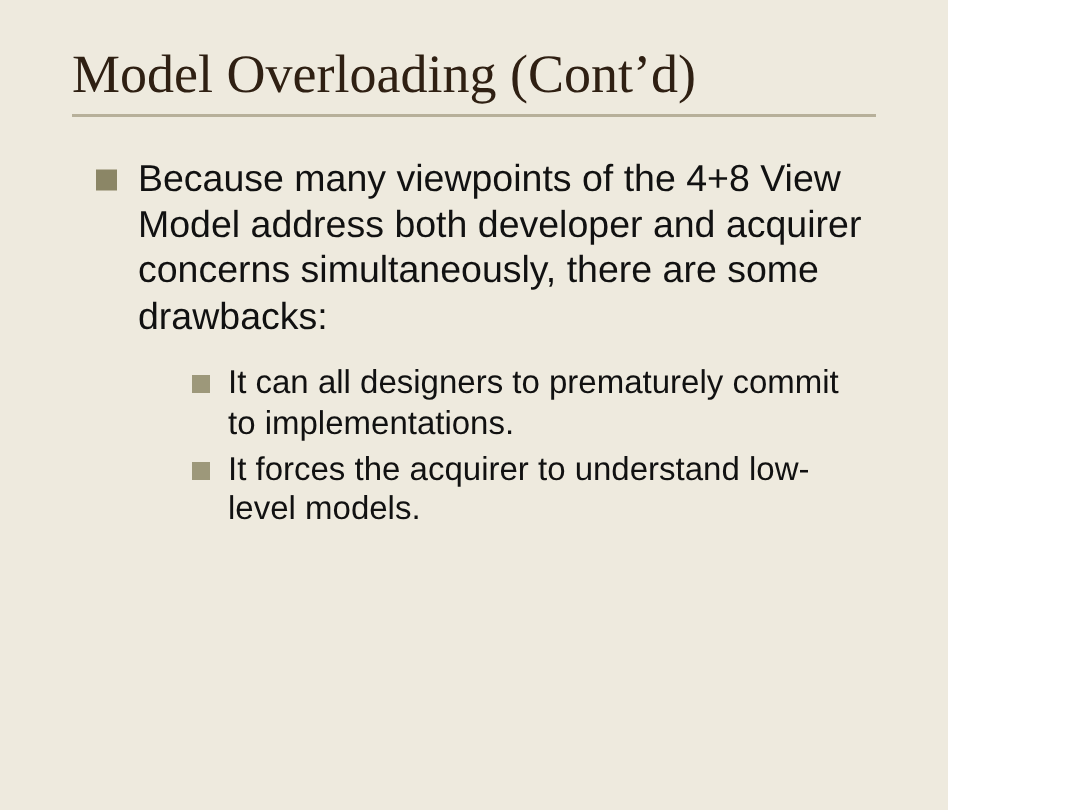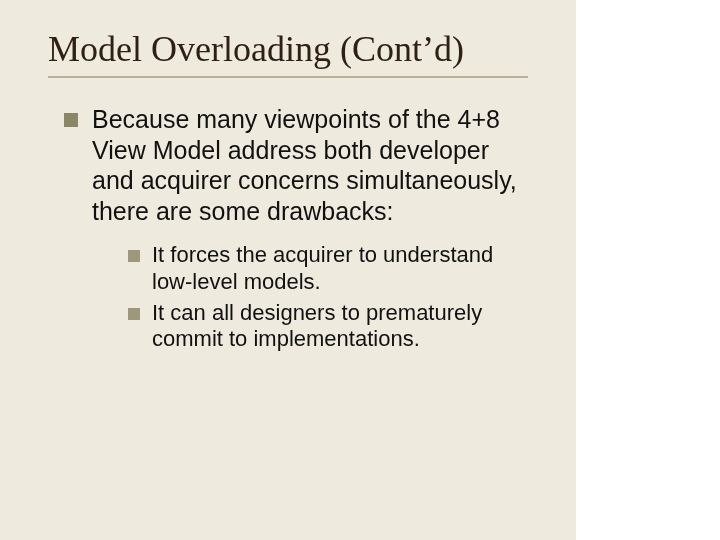--- a/index.html
+++ b/index.html
@@ -5,21 +5,21 @@
   html, body {
     margin: 0;
     padding: 0;
     width: 720px;
     height: 540px;
     overflow: hidden;
     font-family: Arial, Helvetica, sans-serif;
   }
   .slide {
     box-sizing: border-box;
-    width: 576px;
+    width: 632px;
     height: 540px;
     background: #eeeade;
     padding: 28px 48px 40px 48px;
     position: relative;
   }
   .title {
     font-family: "Times New Roman", Times, serif;
     font-size: 36px;
     color: #2f2013;
     margin: 0 0 6px 0;
@@ -79,21 +79,21 @@
 <body>
 
 <div class="slide">
   <h1 class="title">Model Overloading (Cont’d)</h1>
   <hr class="rule">
   <ul class="level1">
     <li>
       <span>Because many viewpoints of the 4+8 View Model address both developer and acquirer concerns simultaneously, there are some drawbacks:</span>
       <ul class="level2">
         <li>
-          <span>It forces the acquirer to understand low-level models.</span>
+          <span>It can all designers to prematurely commit to implementations.</span>
         </li>
         <li>
-          <span>It can all designers to prematurely commit to implementations.</span>
+          <span>It forces the acquirer to understand low-level models.</span>
         </li>
       </ul>
     </li>
   </ul>
 </div>
 
 </body></html>

